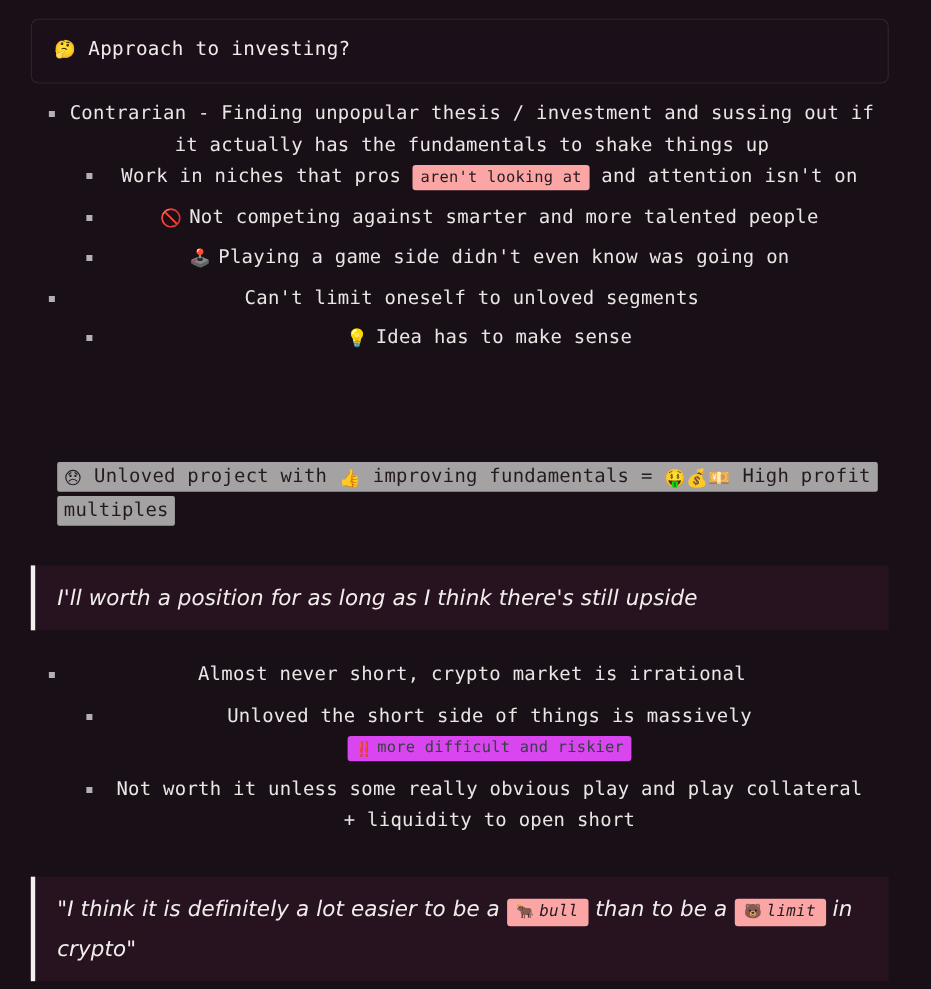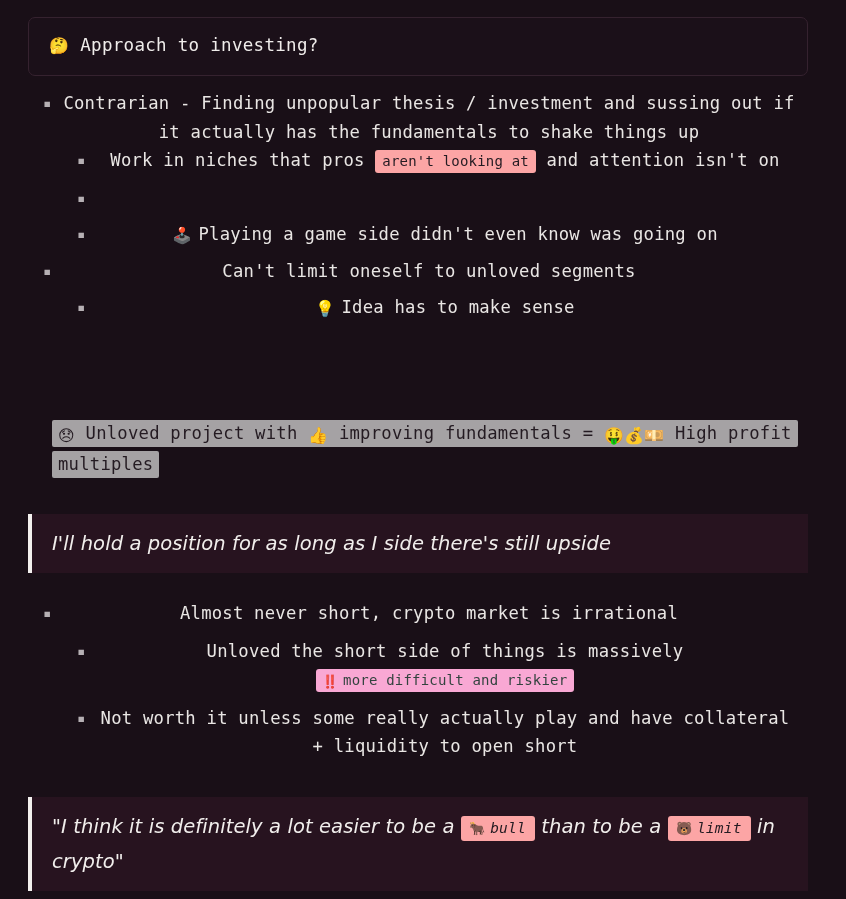--- a/index.html
+++ b/index.html
@@ -90,21 +90,21 @@
     background: #fca5a5;
     color: #241b22;
     padding: 3px 7px 4px 7px;
     border-radius: 3px;
     letter-spacing: 0.2px;
     white-space: nowrap;
     box-decoration-break: clone;
     -webkit-box-decoration-break: clone;
   }
   code.hl-teal {
-    background: #f9a8d4;
+    background: #d946ef;
     color: #33433f;
   }
   code.hl .emoji { font-size: 13px; margin-right: 4px; }
 
   
   .markblock {
     position: absolute;
     left: 28px;
     width: 760px;
     font-size: 17.2px;
@@ -163,20 +163,21 @@
       <span class="txt">Contrarian - Finding unpopular thesis / investment and sussing out if it actually has the fundamentals to shake things up</span>
     </div>
 
     <div class="li lvl2">
       <span class="bullet">▪</span>
       <span class="txt"><span>Work in niches that pros</span> <code class="hl">aren't looking at</code> <span>and attention isn't on</span></span>
     </div>
 
     <div class="li lvl2" style="margin-top:8px;">
       <span class="bullet">▪</span>
+      <span class="txt"><span class="emoji">🚫</span><span>Not competing against smarter and more talented people</span></span>
     </div>
 
     <div class="li lvl2" style="margin-top:8px;">
       <span class="bullet">▪</span>
       <span class="txt"><span class="emoji">🕹️</span><span>Playing a game side didn't even know was going on</span></span>
     </div>
 
     <div class="li lvl1" style="margin-top:8px;">
       <span class="bullet">▪</span>
       <span class="txt">Can't limit oneself to unloved segments</span>
@@ -187,38 +188,38 @@
       <span class="txt"><span class="emoji">💡</span><span>Idea has to make sense</span></span>
     </div>
 
   </div>
 
   <div class="markblock" style="top:418px;padding-left:24px;">
     <span class="inner"><span class="emoji">😞</span> <span>Unloved project with</span> <span class="emoji">👍</span> <span>improving fundamentals =</span> <span class="emoji">🤑</span><span class="emoji">💰</span><span class="emoji">💴</span> <span>High profit multiples</span></span>
   </div>
 
   <div class="quote" style="top:514px;">
-    <span>I'll hold a position for as long as I side there's still upside</span>
+    <span>I'll worth a position for as long as I think there's still upside</span>
   </div>
 
   <div class="list" style="top:599px;">
 
     <div class="li lvl1">
       <span class="bullet">▪</span>
       <span class="txt">Almost never short, crypto market is irrational</span>
     </div>
 
     <div class="li lvl2" style="margin-top:9px;">
       <span class="bullet">▪</span>
       <span class="txt"><span>Unloved the short side of things is massively</span> <code class="hl hl-teal"><span class="emoji">‼️</span><span>more difficult and riskier</span></code></span>
     </div>
 
     <div class="li lvl2" style="margin-top:9px;">
       <span class="bullet">▪</span>
-      <span class="txt">Not worth it unless some really actually play and have collateral + liquidity to open short</span>
+      <span class="txt">Not worth it unless some really obvious play and play collateral + liquidity to open short</span>
     </div>
 
   </div>
 
   <div class="quote" style="top:797px;">
     <span>"I think it is definitely a lot easier to be a</span>
     <code class="hl"><span class="emoji">🐂</span><span>bull</span></code>
     <span>than to be a</span>
     <code class="hl"><span class="emoji">🐻</span><span>limit</span></code>
     <span>in crypto"</span>

